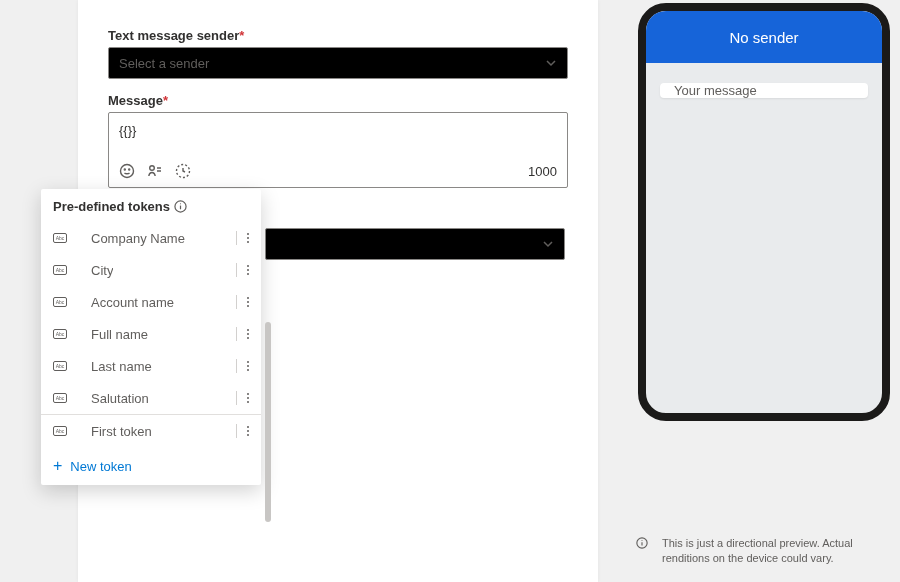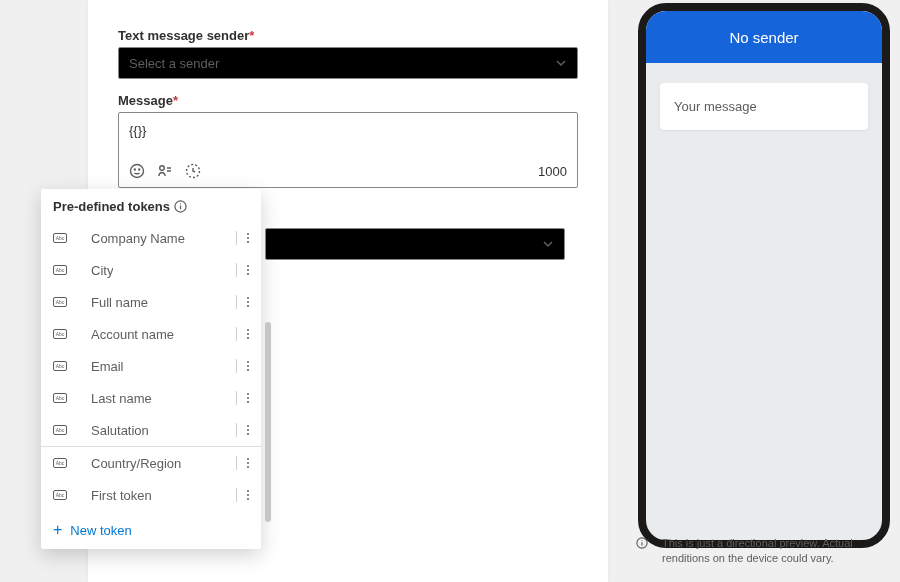--- a/index.html
+++ b/index.html
@@ -7,21 +7,21 @@
     margin: 0; padding: 0;
     width: 900px; height: 582px;
     background: #f0f0f0;
     font-family: "Segoe UI", Arial, sans-serif;
     font-size: 13px; color: #323130;
     overflow: hidden;
   }
   
   .form-card {
     position: absolute;
-    left: 88px; top: 0;
+    left: 78px; top: 0;
     width: 520px; height: 582px;
     background: #fff;
     box-shadow: 0 0 4px rgba(0,0,0,0.05);
     padding: 28px 30px 0 30px;
   }
   .field-label { font-size: 13px; font-weight: 600; margin-bottom: 4px; }
   .req { color: #d13438; }
   .select-box {
     border: 1px solid #8a8886;
     height: 32px; width: 100%;
@@ -107,38 +107,38 @@
   .tokens-scroll {
     position:absolute;
     right: -10px; top: 100px;
     width:6px; height:200px;
     background:#c8c6c4; border-radius:3px;
   }
   
   .phone {
     position:absolute;
     left: 638px; top: 3px;
-    width: 252px; height: 545px;
+    width: 252px; height: 418px;
     border: 8px solid #1b1a19;
     border-radius: 28px;
     background: #e9ebed;
     overflow:hidden;
   }
   .phone-header {
     height: 52px;
     background: #1664d9;
     color:#fff;
     display:flex; align-items:center; justify-content:center;
     font-size: 15px;
   }
   .bubble {
     margin: 20px 14px 0 14px;
     background:#fff;
     border-radius:4px;
-    padding: 16px 14px;
+    padding: 0 14px;
     font-size: 13px;
     color:#605e5c;
     box-shadow: 0 1px 2px rgba(0,0,0,0.08);
   }
   .preview-note {
     position:absolute;
     left: 636px; top: 536px;
     width: 260px;
     display:flex; gap:14px;
     font-size: 11px;
@@ -232,62 +232,48 @@
           <div class="dots">
             <span></span>
             <span></span>
             <span></span>
           </div>
         </div>
       </div>
       <div class="token-row">
         <div class="token-left">
           <div class="token-badge">Abc</div>
+          <span class="token-label">Account name</span>
+        </div>
+        <div class="token-right">
+          <div class="sep"></div>
+          <div class="dots">
+            <span></span>
+            <span></span>
+            <span></span>
+          </div>
+        </div>
+      </div>
+      <div class="token-row">
+        <div class="token-left">
+          <div class="token-badge">Abc</div>
           <span class="token-label">Full name</span>
         </div>
         <div class="token-right">
           <div class="sep"></div>
           <div class="dots">
             <span></span>
             <span></span>
             <span></span>
           </div>
         </div>
       </div>
       <div class="token-row">
         <div class="token-left">
           <div class="token-badge">Abc</div>
-          <span class="token-label">Account name</span>
-        </div>
-        <div class="token-right">
-          <div class="sep"></div>
-          <div class="dots">
-            <span></span>
-            <span></span>
-            <span></span>
-          </div>
-        </div>
-      </div>
-      <div class="token-row">
-        <div class="token-left">
-          <div class="token-badge">Abc</div>
-          <span class="token-label">Email</span>
-        </div>
-        <div class="token-right">
-          <div class="sep"></div>
-          <div class="dots">
-            <span></span>
-            <span></span>
-            <span></span>
-          </div>
-        </div>
-      </div>
-      <div class="token-row">
-        <div class="token-left">
-          <div class="token-badge">Abc</div>
           <span class="token-label">Last name</span>
         </div>
         <div class="token-right">
           <div class="sep"></div>
           <div class="dots">
             <span></span>
             <span></span>
             <span></span>
           </div>
         </div>
@@ -300,34 +286,20 @@
         <div class="token-right">
           <div class="sep"></div>
           <div class="dots">
             <span></span>
             <span></span>
             <span></span>
           </div>
         </div>
       </div>
       <div class="hr"></div>
-      <div class="token-row">
-        <div class="token-left">
-          <div class="token-badge">Abc</div>
-          <span class="token-label">Country/Region</span>
-        </div>
-        <div class="token-right">
-          <div class="sep"></div>
-          <div class="dots">
-            <span></span>
-            <span></span>
-            <span></span>
-          </div>
-        </div>
-      </div>
       <div class="token-row">
         <div class="token-left">
           <div class="token-badge">Abc</div>
           <span class="token-label">First token</span>
         </div>
         <div class="token-right">
           <div class="sep"></div>
           <div class="dots">
             <span></span>
             <span></span>

